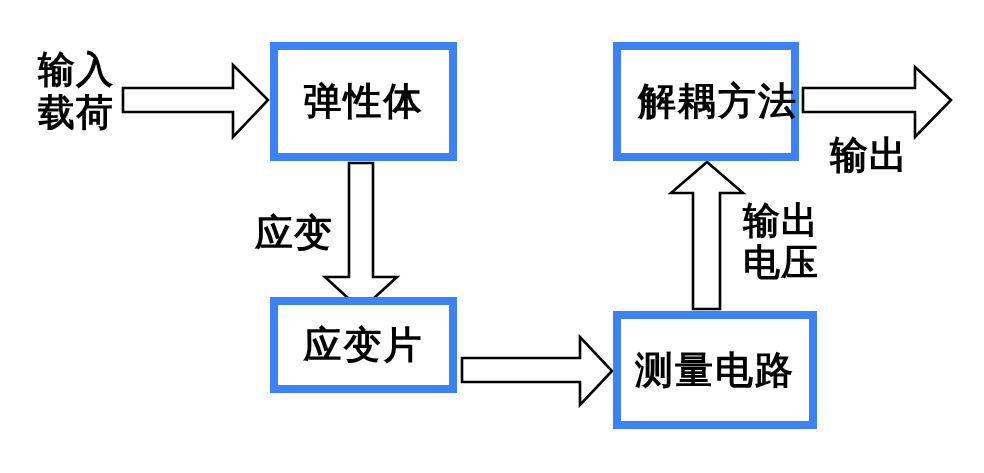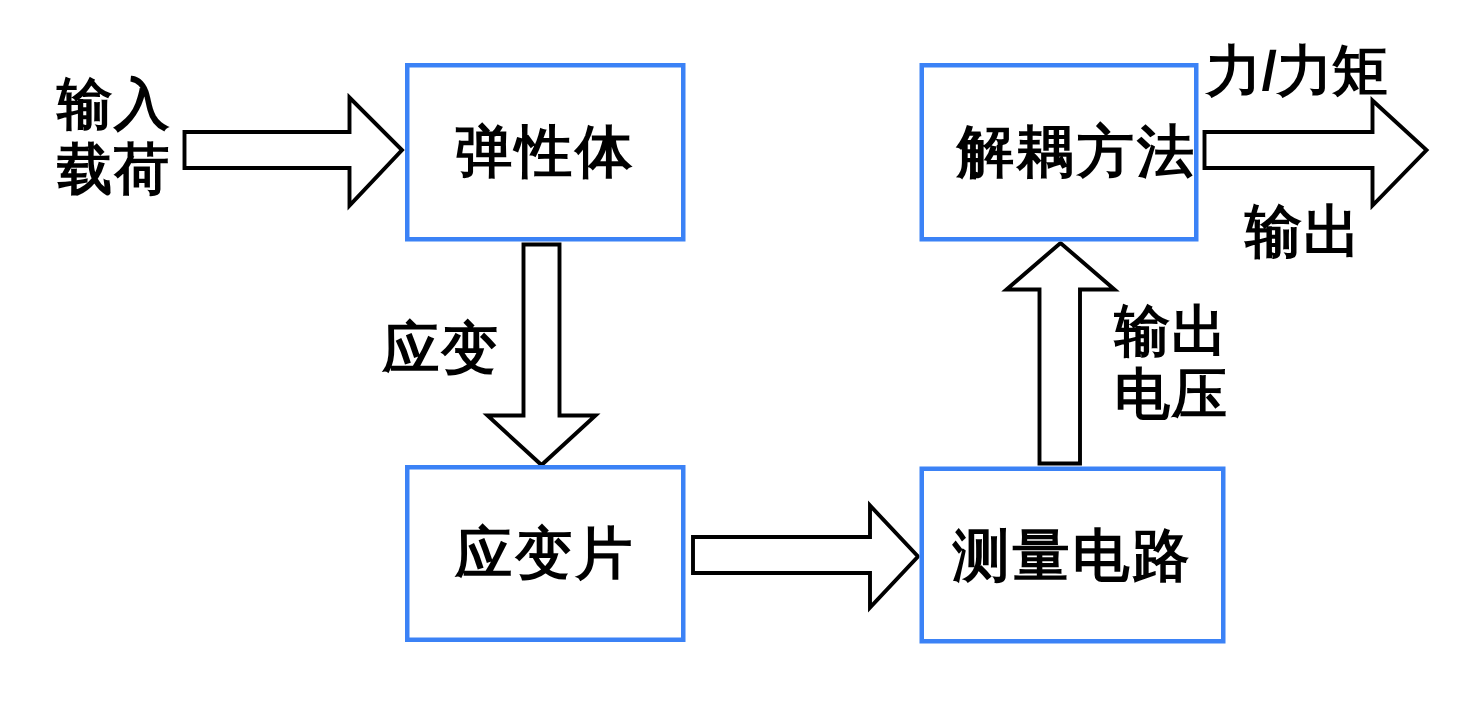--- a/index.html
+++ b/index.html
@@ -25,32 +25,32 @@
   }
   .arrow-layer polygon {
     fill: #ffffff;
     stroke: #000000;
     stroke-width: 2.6;
     stroke-linejoin: miter;
   }
   .node {
     position: absolute;
     box-sizing: border-box;
-    border: 3px solid #3b82f6;
+    border: 8px solid #3b82f6;
     background: #ffffff;
     display: flex;
     align-items: center;
     justify-content: center;
     font-size: 38px;
     font-weight: 700;
     letter-spacing: 2px;
     white-space: nowrap;
   }
   .node-elastic    { left: 270px; top: 42px;  width: 187px; height: 119px; }
-  .node-gauge      { left: 270px; top: 310px; width: 187px; height: 118px; }
+  .node-gauge      { left: 270px; top: 297px; width: 187px; height: 96px; }
   .node-circuit    { left: 613px; top: 311px; width: 204px; height: 118px; }
   .node-decouple   { left: 613px; top: 42px;  width: 186px; height: 119px; padding-left: 24px; }
   .lbl {
     position: absolute;
     font-size: 38px;
     font-weight: 700;
     line-height: 43px;
     white-space: pre-line;
     letter-spacing: 1px;
   }
@@ -91,17 +91,16 @@
   <div class="lbl lbl-input-load">输入
 载荷</div>
 
   <div class="lbl lbl-strain">应变</div>
 
 
 
   <div class="lbl lbl-out-voltage">输出
 电压</div>
 
-  <div class="lbl lbl-force-torque">力/力矩</div>
 
   <div class="lbl lbl-output">输出</div>
 
 </div>
 
 </body></html>

